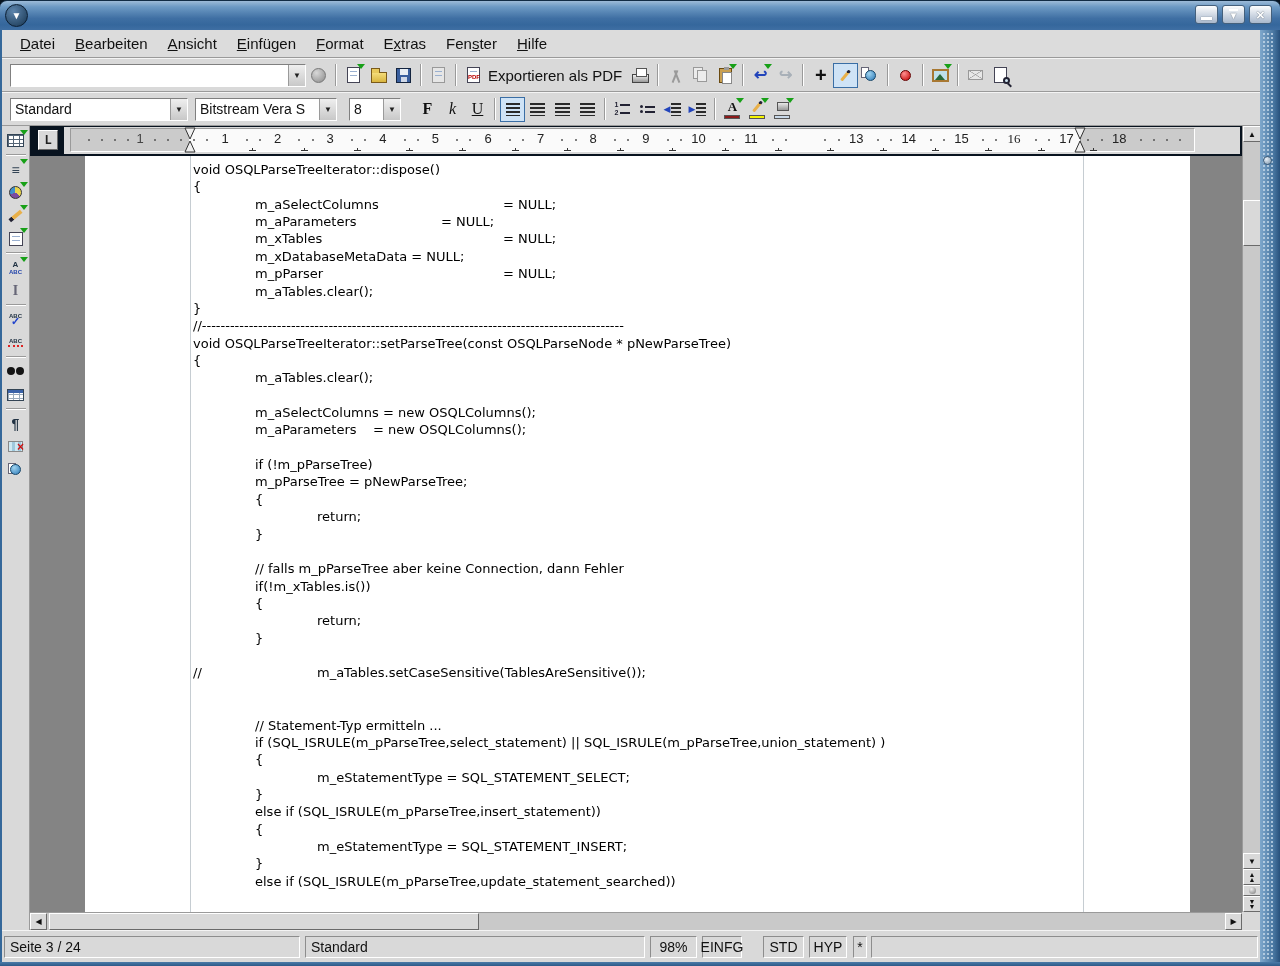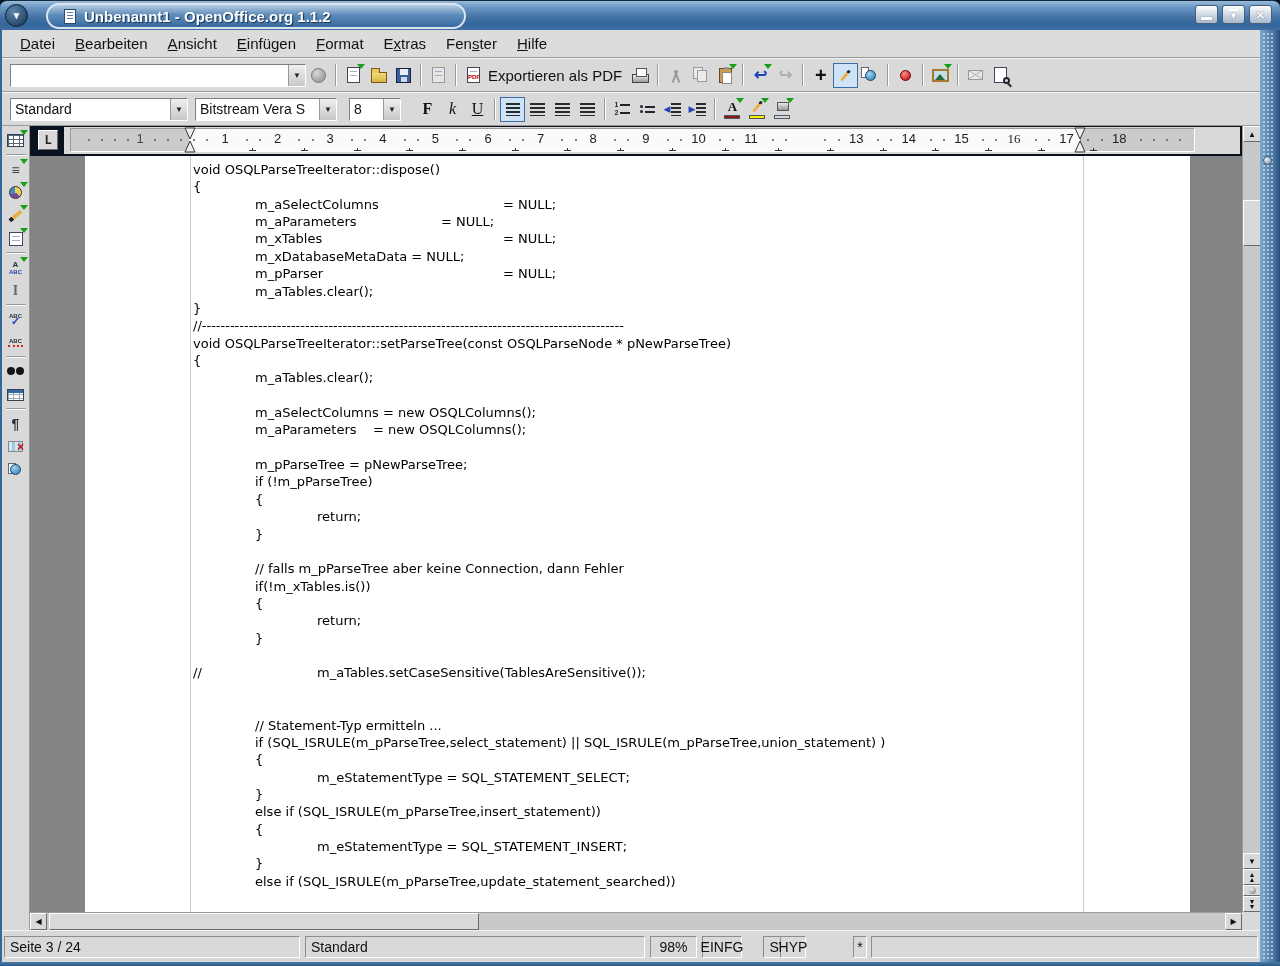--- a/index.html
+++ b/index.html
@@ -182,24 +182,20 @@
 </style>
 </head>
 <body>
 
 <div id="win">
 
   <div id="titlebar">
     <div class="tmenu-btn">
         <span>▼</span>
       </div>
-    <div class="tpill">
-      <span class="doc-ico"></span>
-      <span class="ttext">Unbenannt1 - OpenOffice.org 1.1.2</span>
-    </div>
     <div class="winbtns">
       <div class="wbtn">
           <span class="wb-min"></span>
         </div>
       <div class="wbtn">
           <span class="wb-max">▼</span>
         </div>
       <div class="wbtn">
           <span class="wb-x">×</span>
         </div>
@@ -585,22 +581,22 @@
           <div class="code-line">	m_aTables.clear();</div>
           <div class="code-line">}</div>
           <div class="code-line">//------------------------------------------------------------------------------------------</div>
           <div class="code-line">void OSQLParseTreeIterator::setParseTree(const OSQLParseNode * pNewParseTree)</div>
           <div class="code-line">{</div>
           <div class="code-line">	m_aTables.clear();</div>
           <div class="code-line"> </div>
           <div class="code-line">	m_aSelectColumns = new OSQLColumns();</div>
           <div class="code-line">	m_aParameters    = new OSQLColumns();</div>
           <div class="code-line"> </div>
+          <div class="code-line">	if (!m_pParseTree)</div>
           <div class="code-line">	m_pParseTree = pNewParseTree;</div>
-          <div class="code-line">	if (!m_pParseTree)</div>
           <div class="code-line">	{</div>
           <div class="code-line">		return;</div>
           <div class="code-line">	}</div>
           <div class="code-line"> </div>
           <div class="code-line">	// falls m_pParseTree aber keine Connection, dann Fehler</div>
           <div class="code-line">	if(!m_xTables.is())</div>
           <div class="code-line">	{</div>
           <div class="code-line">		return;</div>
           <div class="code-line">	}</div>
           <div class="code-line"> </div>
@@ -652,21 +648,21 @@
       </div>
   </div>
   <div id="scorner"></div>
 
   <div id="statusbar">
     <div class="sfield" style="left:2px;width:296px">Seite 3 / 24</div>
     <div class="sfield" style="left:303px;width:340px">Standard</div>
     <div class="sfield ctr" style="left:648px;width:47px">98%</div>
     <div class="sfield ctr" style="left:700px;width:40px">EINFG</div>
     <div class="sfield ctr" style="left:761px;width:41px">STD</div>
-    <div class="sfield ctr" style="left:778px;width:26px">HYP</div>
+    <div class="sfield ctr" style="left:807px;width:38px">HYP</div>
     <div class="sfield ctr" style="left:851px;width:14px;padding:0">*</div>
     <div class="sfield" style="left:869px;width:387px"></div>
   </div>
 
   <div id="lframe"></div>
   <div id="rframe">
       <i class="grip-knob"></i>
     </div>
   <div id="bframe"></div>
 

